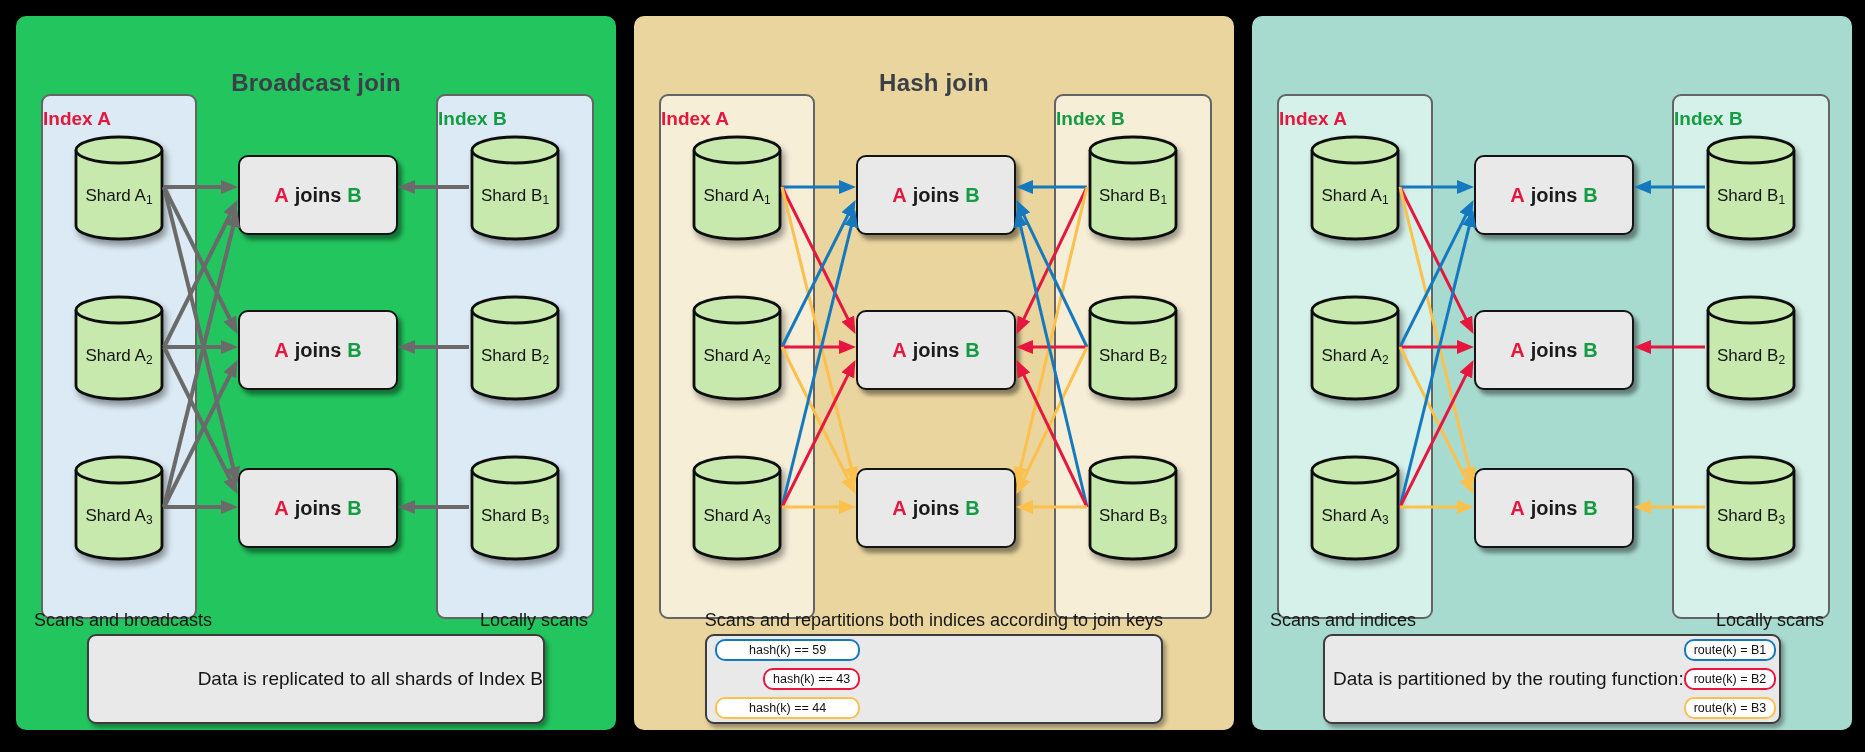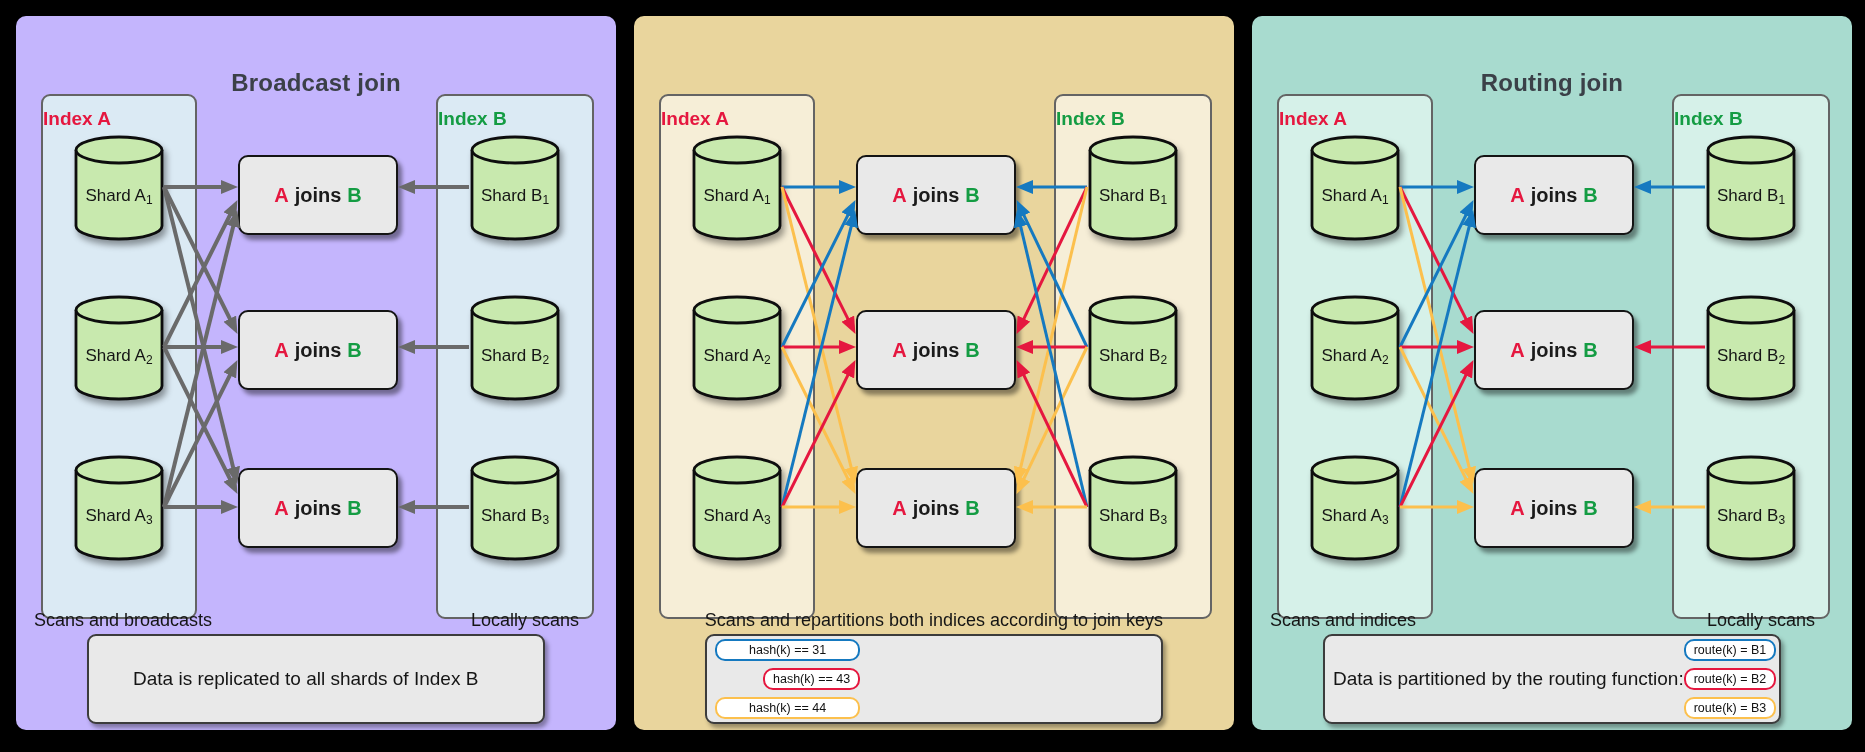--- a/index.html
+++ b/index.html
@@ -44,27 +44,27 @@
     background:#e9e9e9;border:2.5px solid #141414;border-radius:10px;
     box-shadow:4px 5px 4px rgba(0,0,0,.42);
     display:flex;align-items:center;justify-content:center;
     font-size:20px;font-weight:bold;color:#1b1b1b;gap:6px;
   }
   .jb-0{top:139px;} .jb-1{top:294px;} .jb-2{top:452px;}
   .caption{
     position:absolute;top:594px;font-size:18px;color:#151515;white-space:nowrap;
   }
   .caption.left{left:18px;}
-  .caption.right{right:37px;}
+  .caption.right{right:28px;}
   .caption.center{left:0;width:100%;text-align:center;}
   .note-box{
     position:absolute;left:71px;top:618px;width:458px;height:90px;box-sizing:border-box;
     background:#e9e9e9;border:2px solid #3c3c3c;border-radius:9px;
     box-shadow:3px 4px 4px rgba(0,0,0,.35);
-    display:flex;align-items:center;justify-content:flex-start;
+    display:flex;align-items:center;justify-content:flex-end;
     font-size:19px;color:#151515;padding-left:44px;
   }
   .note-box.with-pills{justify-content:space-between;padding:4px 10px 4px 8px;}
   .note-text{white-space:nowrap;}
   .pill-col{display:flex;flex-direction:column;gap:7px;align-items:stretch;}
   .pill{
     background:#fff;border:2px solid #888;border-radius:10px;
     font-size:12.5px;color:#111;padding:2px 8px;text-align:center;white-space:nowrap;
   }
   .arrow-layer{position:absolute;left:0;top:0;width:600px;height:714px;pointer-events:none;}
@@ -83,21 +83,21 @@
       </marker>
       <marker id="ah-red" markerUnits="userSpaceOnUse" markerWidth="17" markerHeight="14" refX="3" refY="7" orient="auto">
         <path d="M0,0 L17,7 L0,14 Z" fill="#e5173f"></path>
       </marker>
       <marker id="ah-yellow" markerUnits="userSpaceOnUse" markerWidth="17" markerHeight="14" refX="3" refY="7" orient="auto">
         <path d="M0,0 L17,7 L0,14 Z" fill="#fcc04d"></path>
       </marker>
     </defs>
 </svg>
 
-<section class="panel panel-0" style="background: #c4b5fd;">
+<section class="panel panel-0" style="background: #22c55e;">
   <h2 class="panel-title">Broadcast join</h2>
 
   <div class="index-box a" style="background: rgb(219, 234, 244);">
     <div class="index-label" style="color: rgb(229, 23, 63);">Index A</div>
   </div>
   <div class="index-box b" style="background: rgb(219, 234, 244);">
     <div class="index-label" style="color: rgb(20, 156, 67);">Index B</div>
   </div>
 
   <div class="cyl cyl-a row-0">
@@ -177,20 +177,21 @@
 
   <div class="caption left">Scans and broadcasts</div>
   <div class="caption right">Locally scans</div>
 
   <div class="note-box">
     <div class="note-text">Data is replicated to all shards of Index B</div>
   </div>
 </section>
 
 <section class="panel panel-1" style="background: rgb(233, 213, 157);">
+  <h2 class="panel-title">Hash join</h2>
 
   <div class="index-box a" style="background: rgb(246, 238, 215);">
     <div class="index-label" style="color: rgb(229, 23, 63);">Index A</div>
   </div>
   <div class="index-box b" style="background: rgb(246, 238, 215);">
     <div class="index-label" style="color: rgb(20, 156, 67);">Index B</div>
   </div>
 
   <div class="cyl cyl-a row-0">
     <svg width="92" height="108" viewBox="0 0 92 108">
@@ -270,29 +271,28 @@
       <line x1="453" y1="331" x2="388.62028292025883" y2="465.2776956234601" stroke="#fcc04d" stroke-width="3" marker-end="url(#ah-yellow)"></line>
       <line x1="453" y1="491" x2="385.9918028296307" y2="207.65105196529575" stroke="#1579c0" stroke-width="3" marker-end="url(#ah-blue)"></line>
       <line x1="453" y1="491" x2="388.62028292025883" y2="356.7223043765399" stroke="#e5173f" stroke-width="3" marker-end="url(#ah-red)"></line>
       <line x1="453" y1="491" x2="396" y2="491" stroke="#fcc04d" stroke-width="3" marker-end="url(#ah-yellow)"></line>
     </svg>
 
   <div class="caption center">Scans and repartitions both indices according to join keys</div>
 
   <div class="note-box with-pills">
     <div class="pill-col">
-      <div class="pill" style="border-color: rgb(21, 121, 192);">hash(k) == 31</div>
+      <div class="pill" style="border-color: rgb(21, 121, 192);">hash(k) == 59</div>
       <div class="pill" style="border-color: rgb(229, 23, 63); margin-left: 48px;">hash(k) == 43</div>
       <div class="pill" style="border-color: rgb(252, 192, 77);">hash(k) == 44</div>
     </div>
   </div>
 </section>
 
 <section class="panel panel-2" style="background: rgb(168, 219, 207);">
-  <h2 class="panel-title">Routing join</h2>
 
   <div class="index-box a" style="background: rgb(214, 241, 233);">
     <div class="index-label" style="color: rgb(229, 23, 63);">Index A</div>
   </div>
   <div class="index-box b" style="background: rgb(214, 241, 233);">
     <div class="index-label" style="color: rgb(20, 156, 67);">Index B</div>
   </div>
 
   <div class="cyl cyl-a row-0">
     <svg width="92" height="108" viewBox="0 0 92 108">

